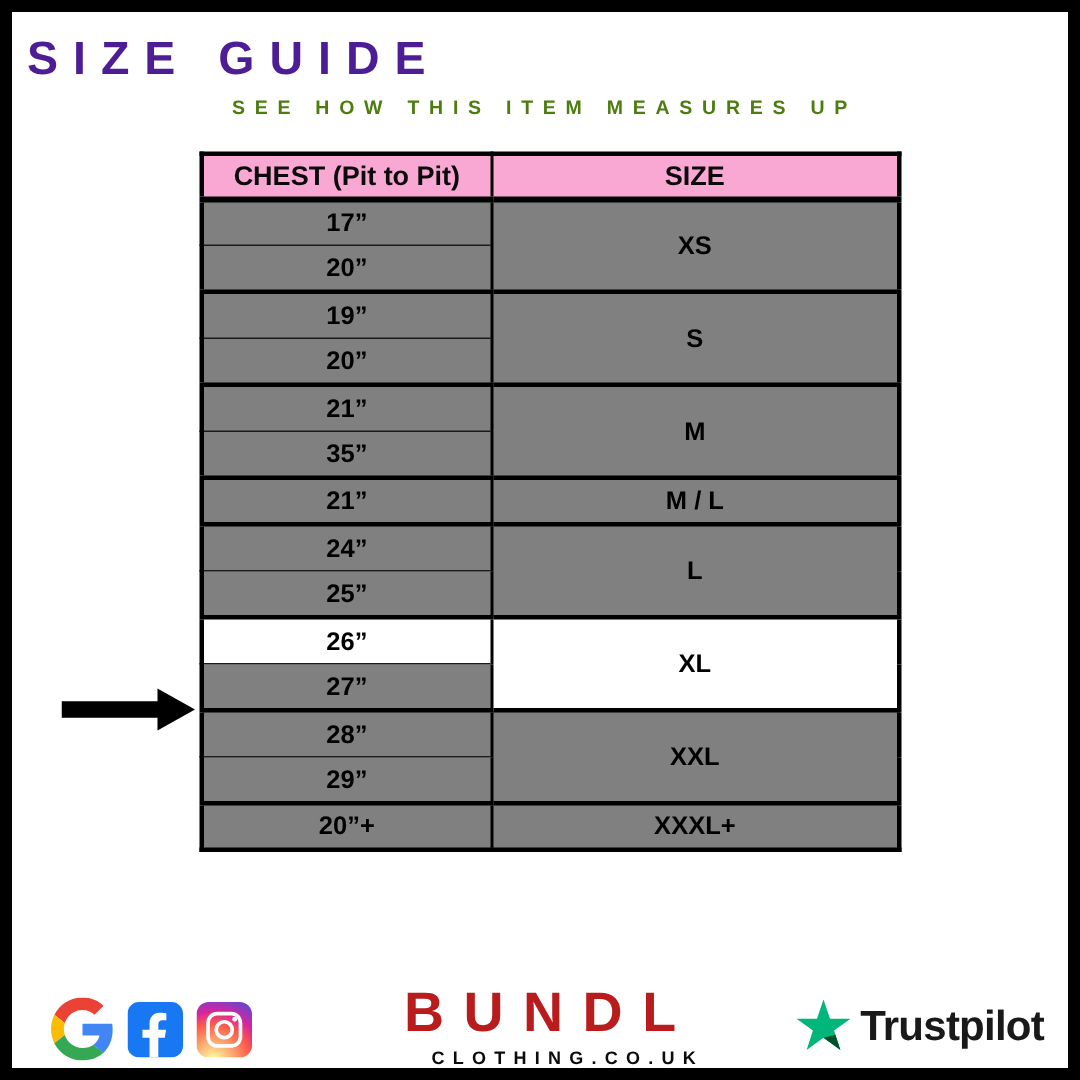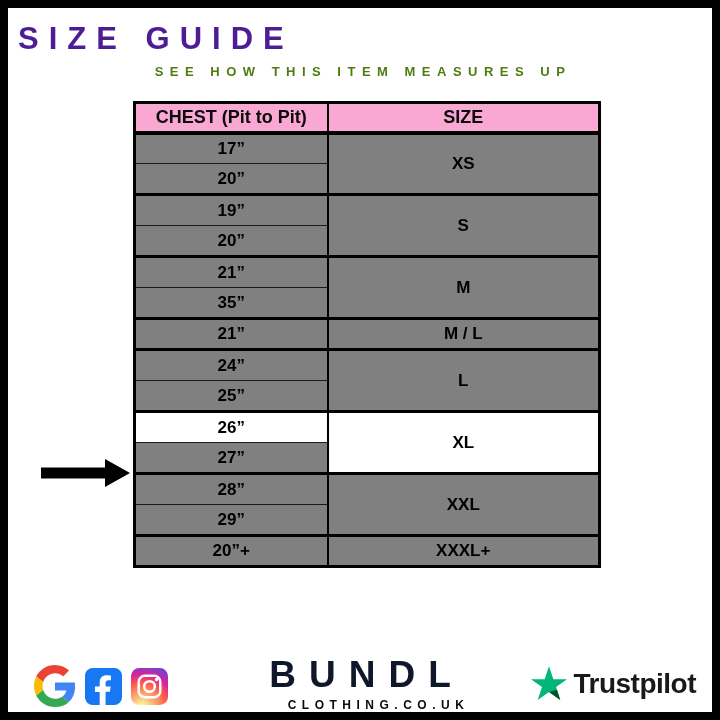--- a/index.html
+++ b/index.html
@@ -46,21 +46,21 @@
   .footer-social {
     position:absolute; left:26px; top:657px;
     display:flex; align-items:center; gap:9px;
   }
   .footer-social svg { display:block; }
   .brand {
     position:absolute; left:0; top:648px; width:100%; text-align:center;
   }
   .brand-name {
     font-size:37px; font-weight:bold; letter-spacing:13px;
-    color:#0f172a; text-indent:13px; line-height:1.05;
+    color:#b91c1c; text-indent:13px; line-height:1.05;
   }
   .brand-domain {
     font-size:12px; font-weight:bold; letter-spacing:5.5px;
     color:#0b0b0b; text-indent:5px; margin-top:3px;margin-left:32px;
   }
   .trustpilot {
     position:absolute; right:16px; top:658px;
     display:flex; align-items:center; gap:6px;
   }
   .trustpilot-label {

